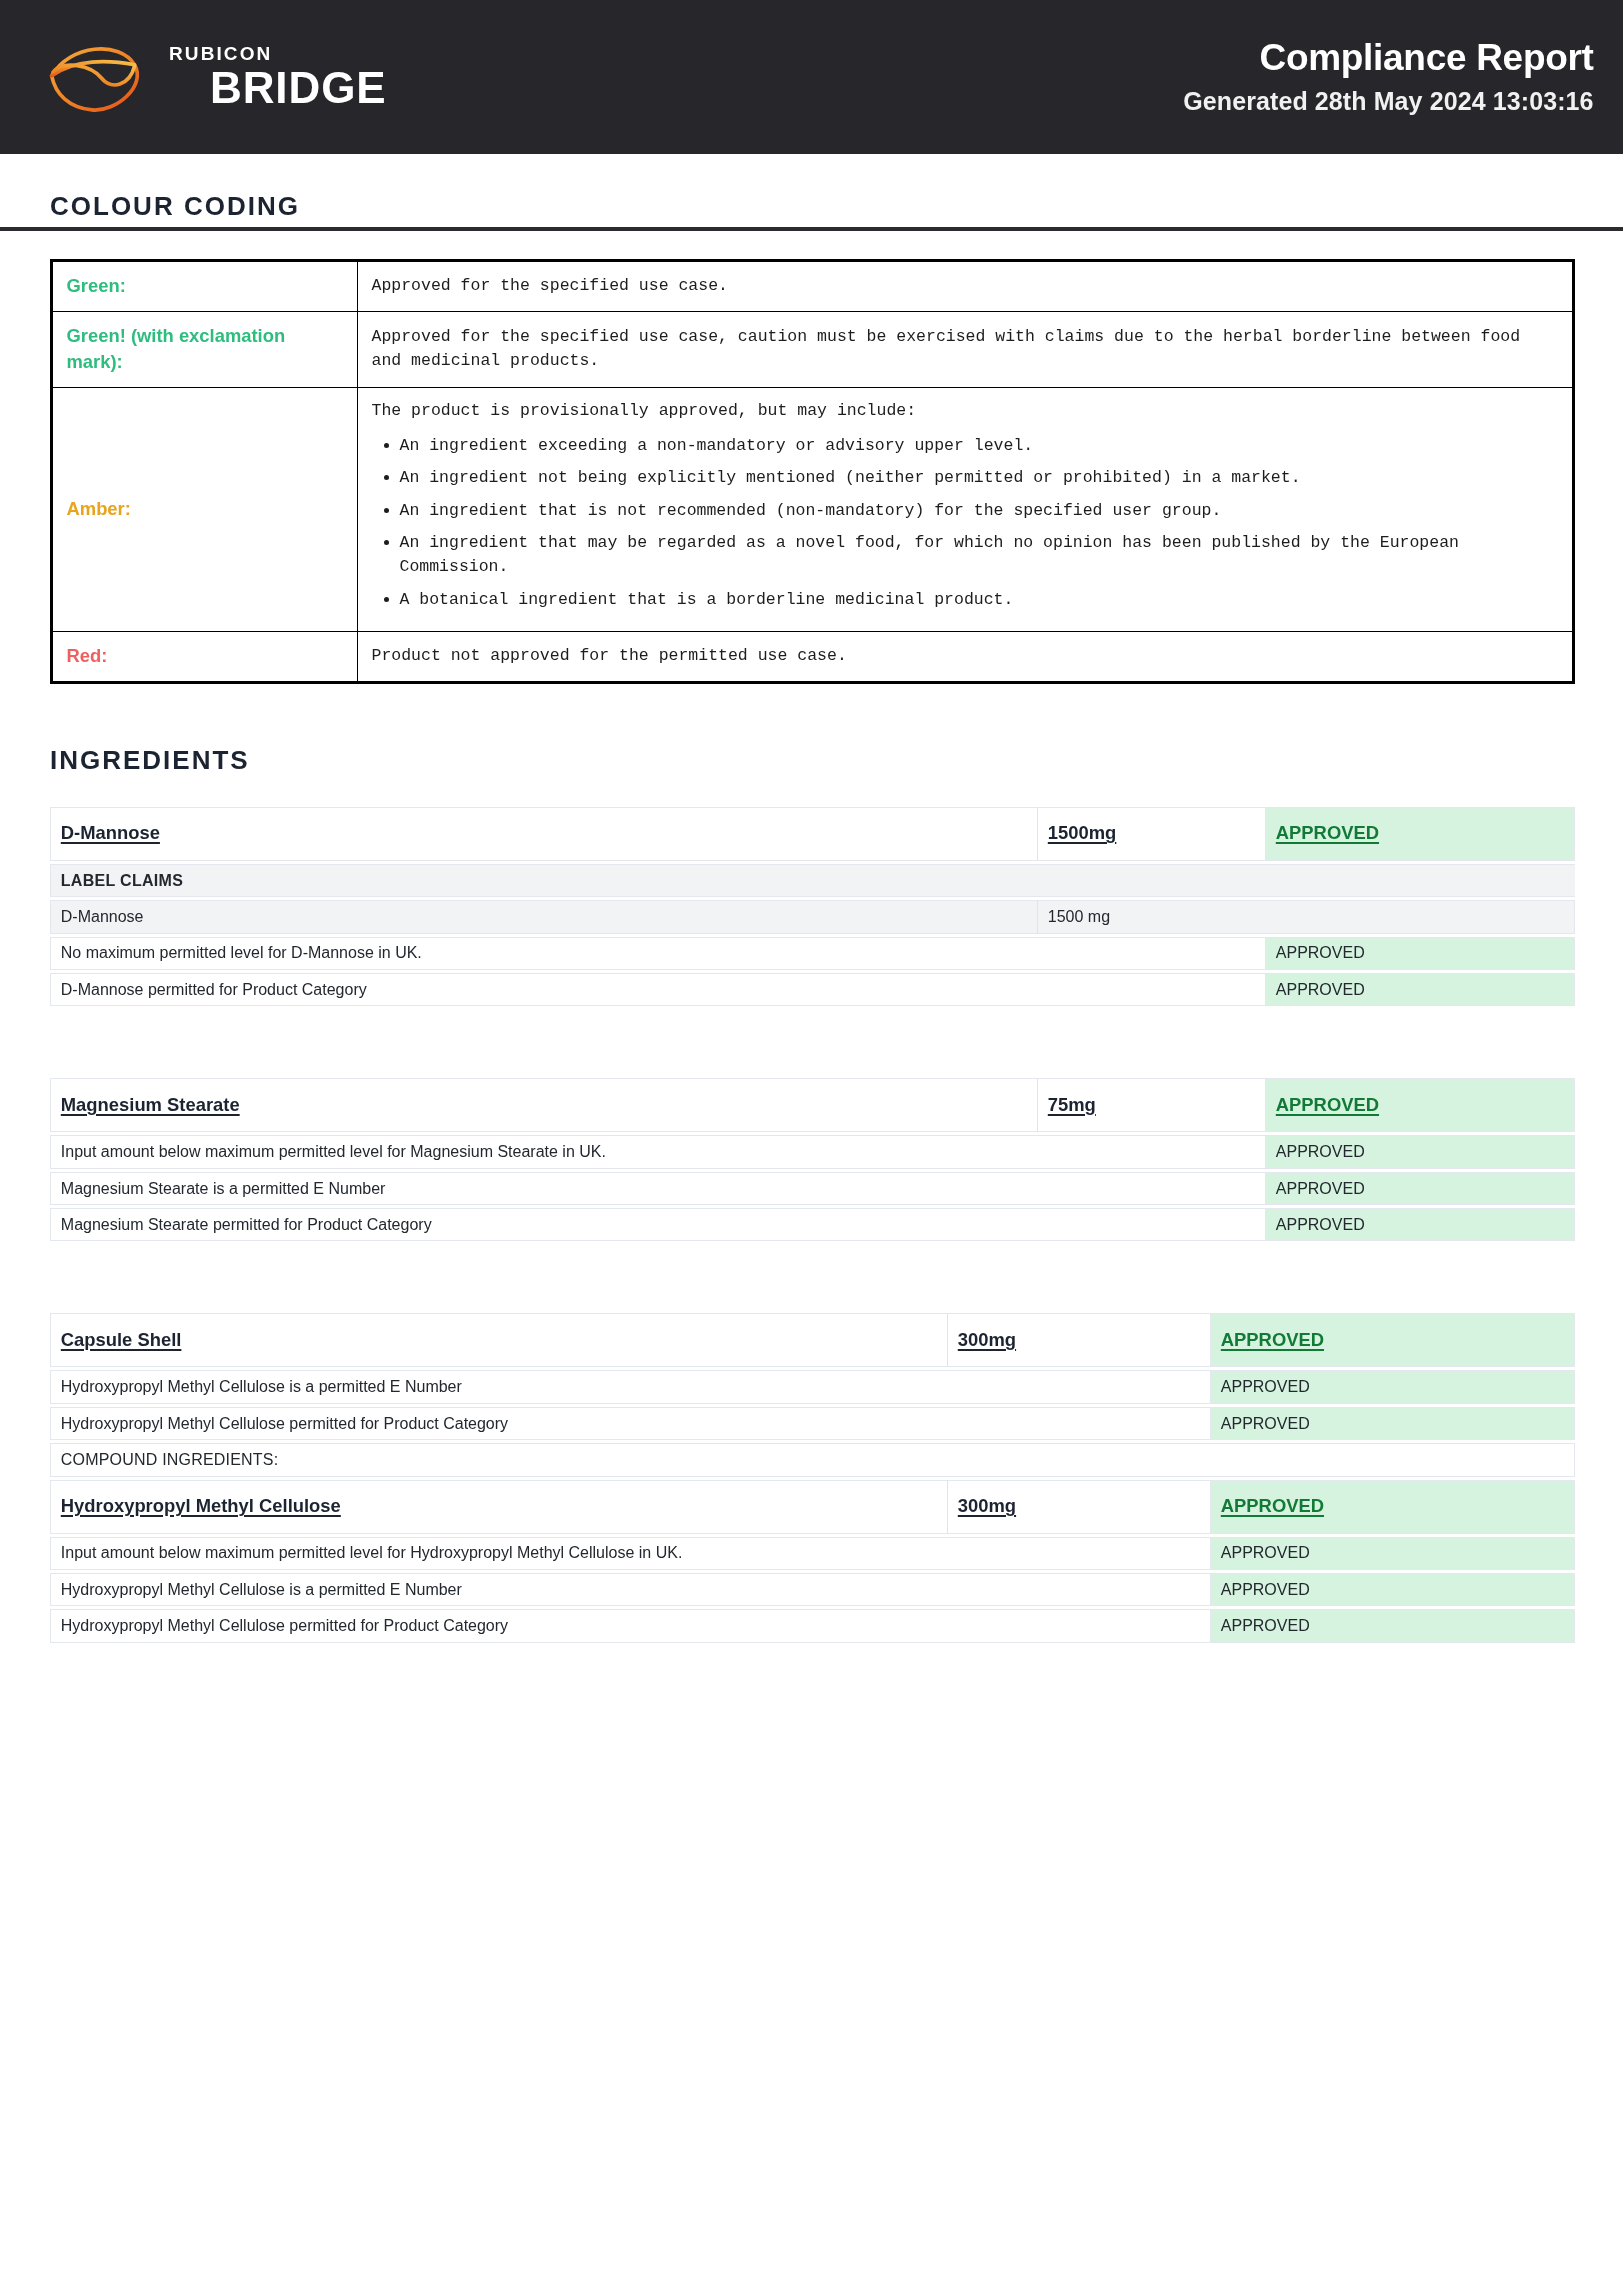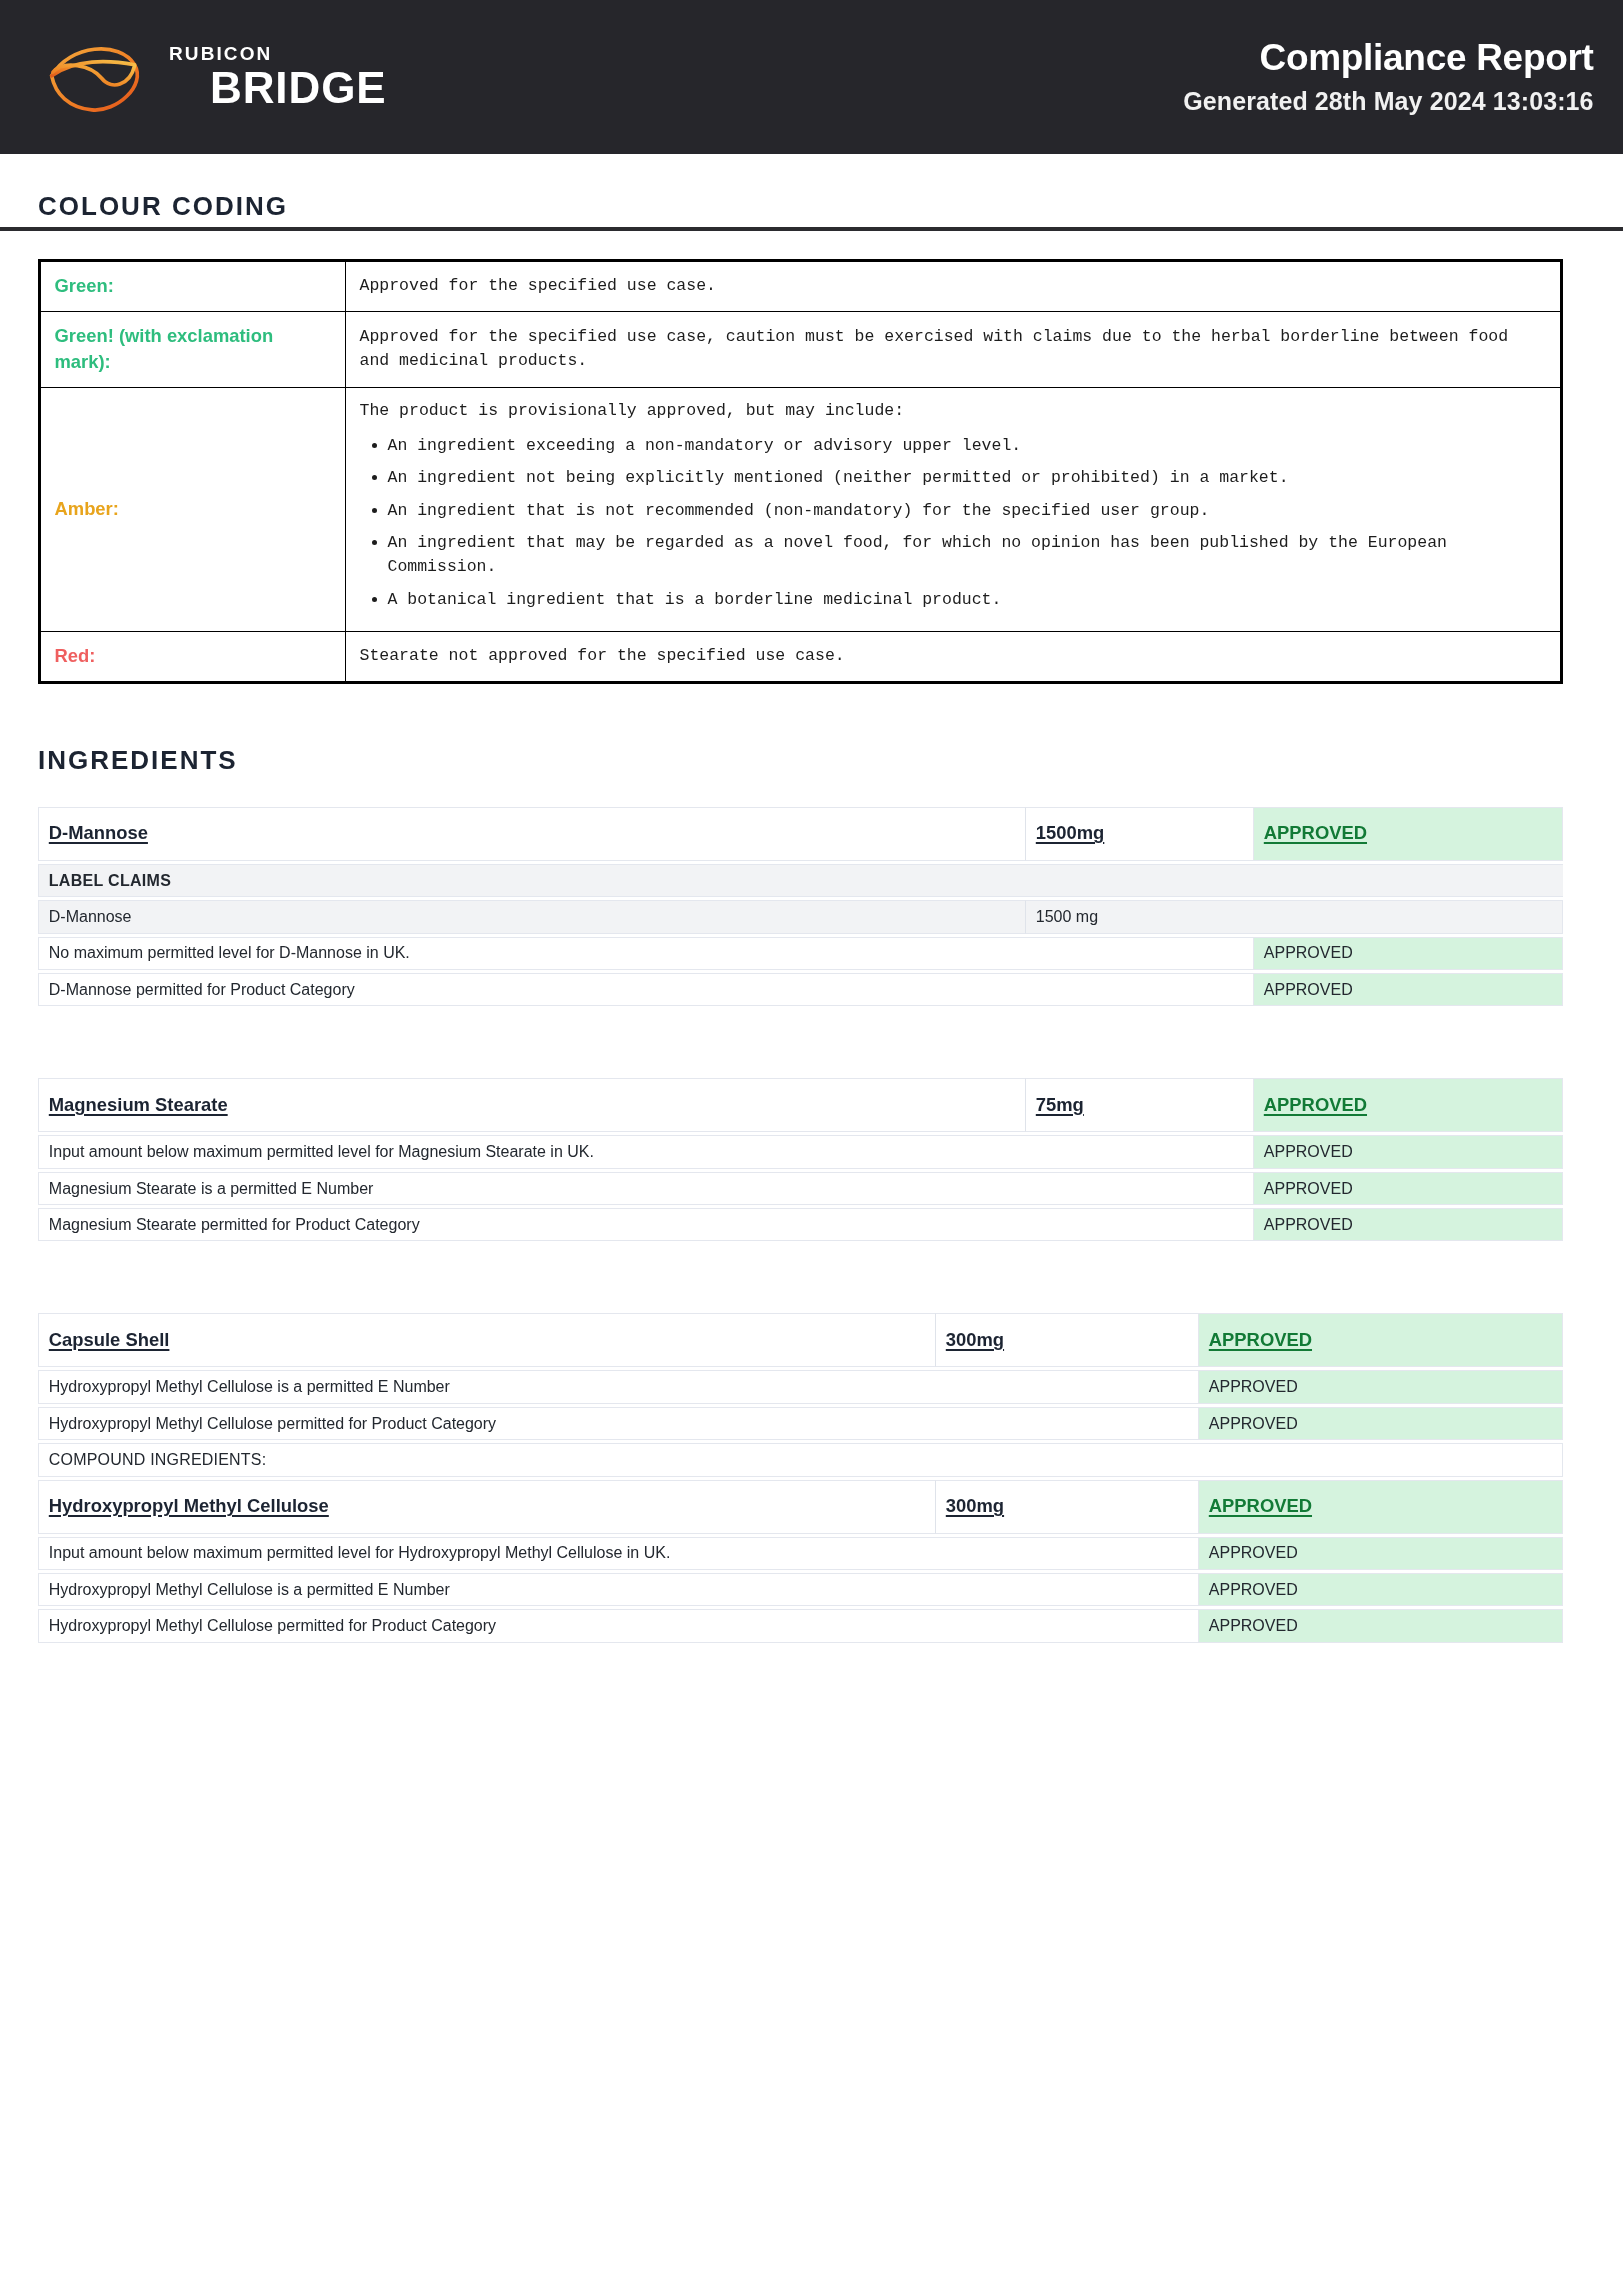--- a/index.html
+++ b/index.html
@@ -84,21 +84,21 @@
   .top-rule {
     position: absolute;
     left: 0;
     top: 227px;
     width: 1623px;
     height: 3.7px;
     background: #2b2b2f;
   }
 
   
-  .body-wrap { padding: 0 38px; }
+  .body-wrap { padding: 0 50px; }
 
   .section-title {
     font-size: 26px;
     font-weight: 700;
     color: #1c2432;
     letter-spacing: 2px;
     font-stretch: condensed;
   }
 
   #colour-coding-title { margin-top: 37px; }
@@ -277,21 +277,21 @@
               <li>An ingredient exceeding a non-mandatory or advisory upper level.</li>
               <li>An ingredient not being explicitly mentioned (neither permitted or prohibited) in a market.</li>
               <li>An ingredient that is not recommended (non-mandatory) for the specified user group.</li>
               <li>An ingredient that may be regarded as a novel food, for which no opinion has been published by the European Commission.</li>
               <li>A botanical ingredient that is a borderline medicinal product.</li>
             </ul>
           </td>
         </tr>
         <tr>
           <td class="cc-label cc-red">Red:</td>
-          <td class="cc-desc">Stearate not approved for the specified use case.</td>
+          <td class="cc-desc">Product not approved for the permitted use case.</td>
         </tr>
       </tbody>
     </table>
 
     <div class="section-title" id="ingredients-title">INGREDIENTS</div>
 
     <table class="ing-table">
       <colgroup>
           <col style="width:987px">
           <col style="width:228px">

